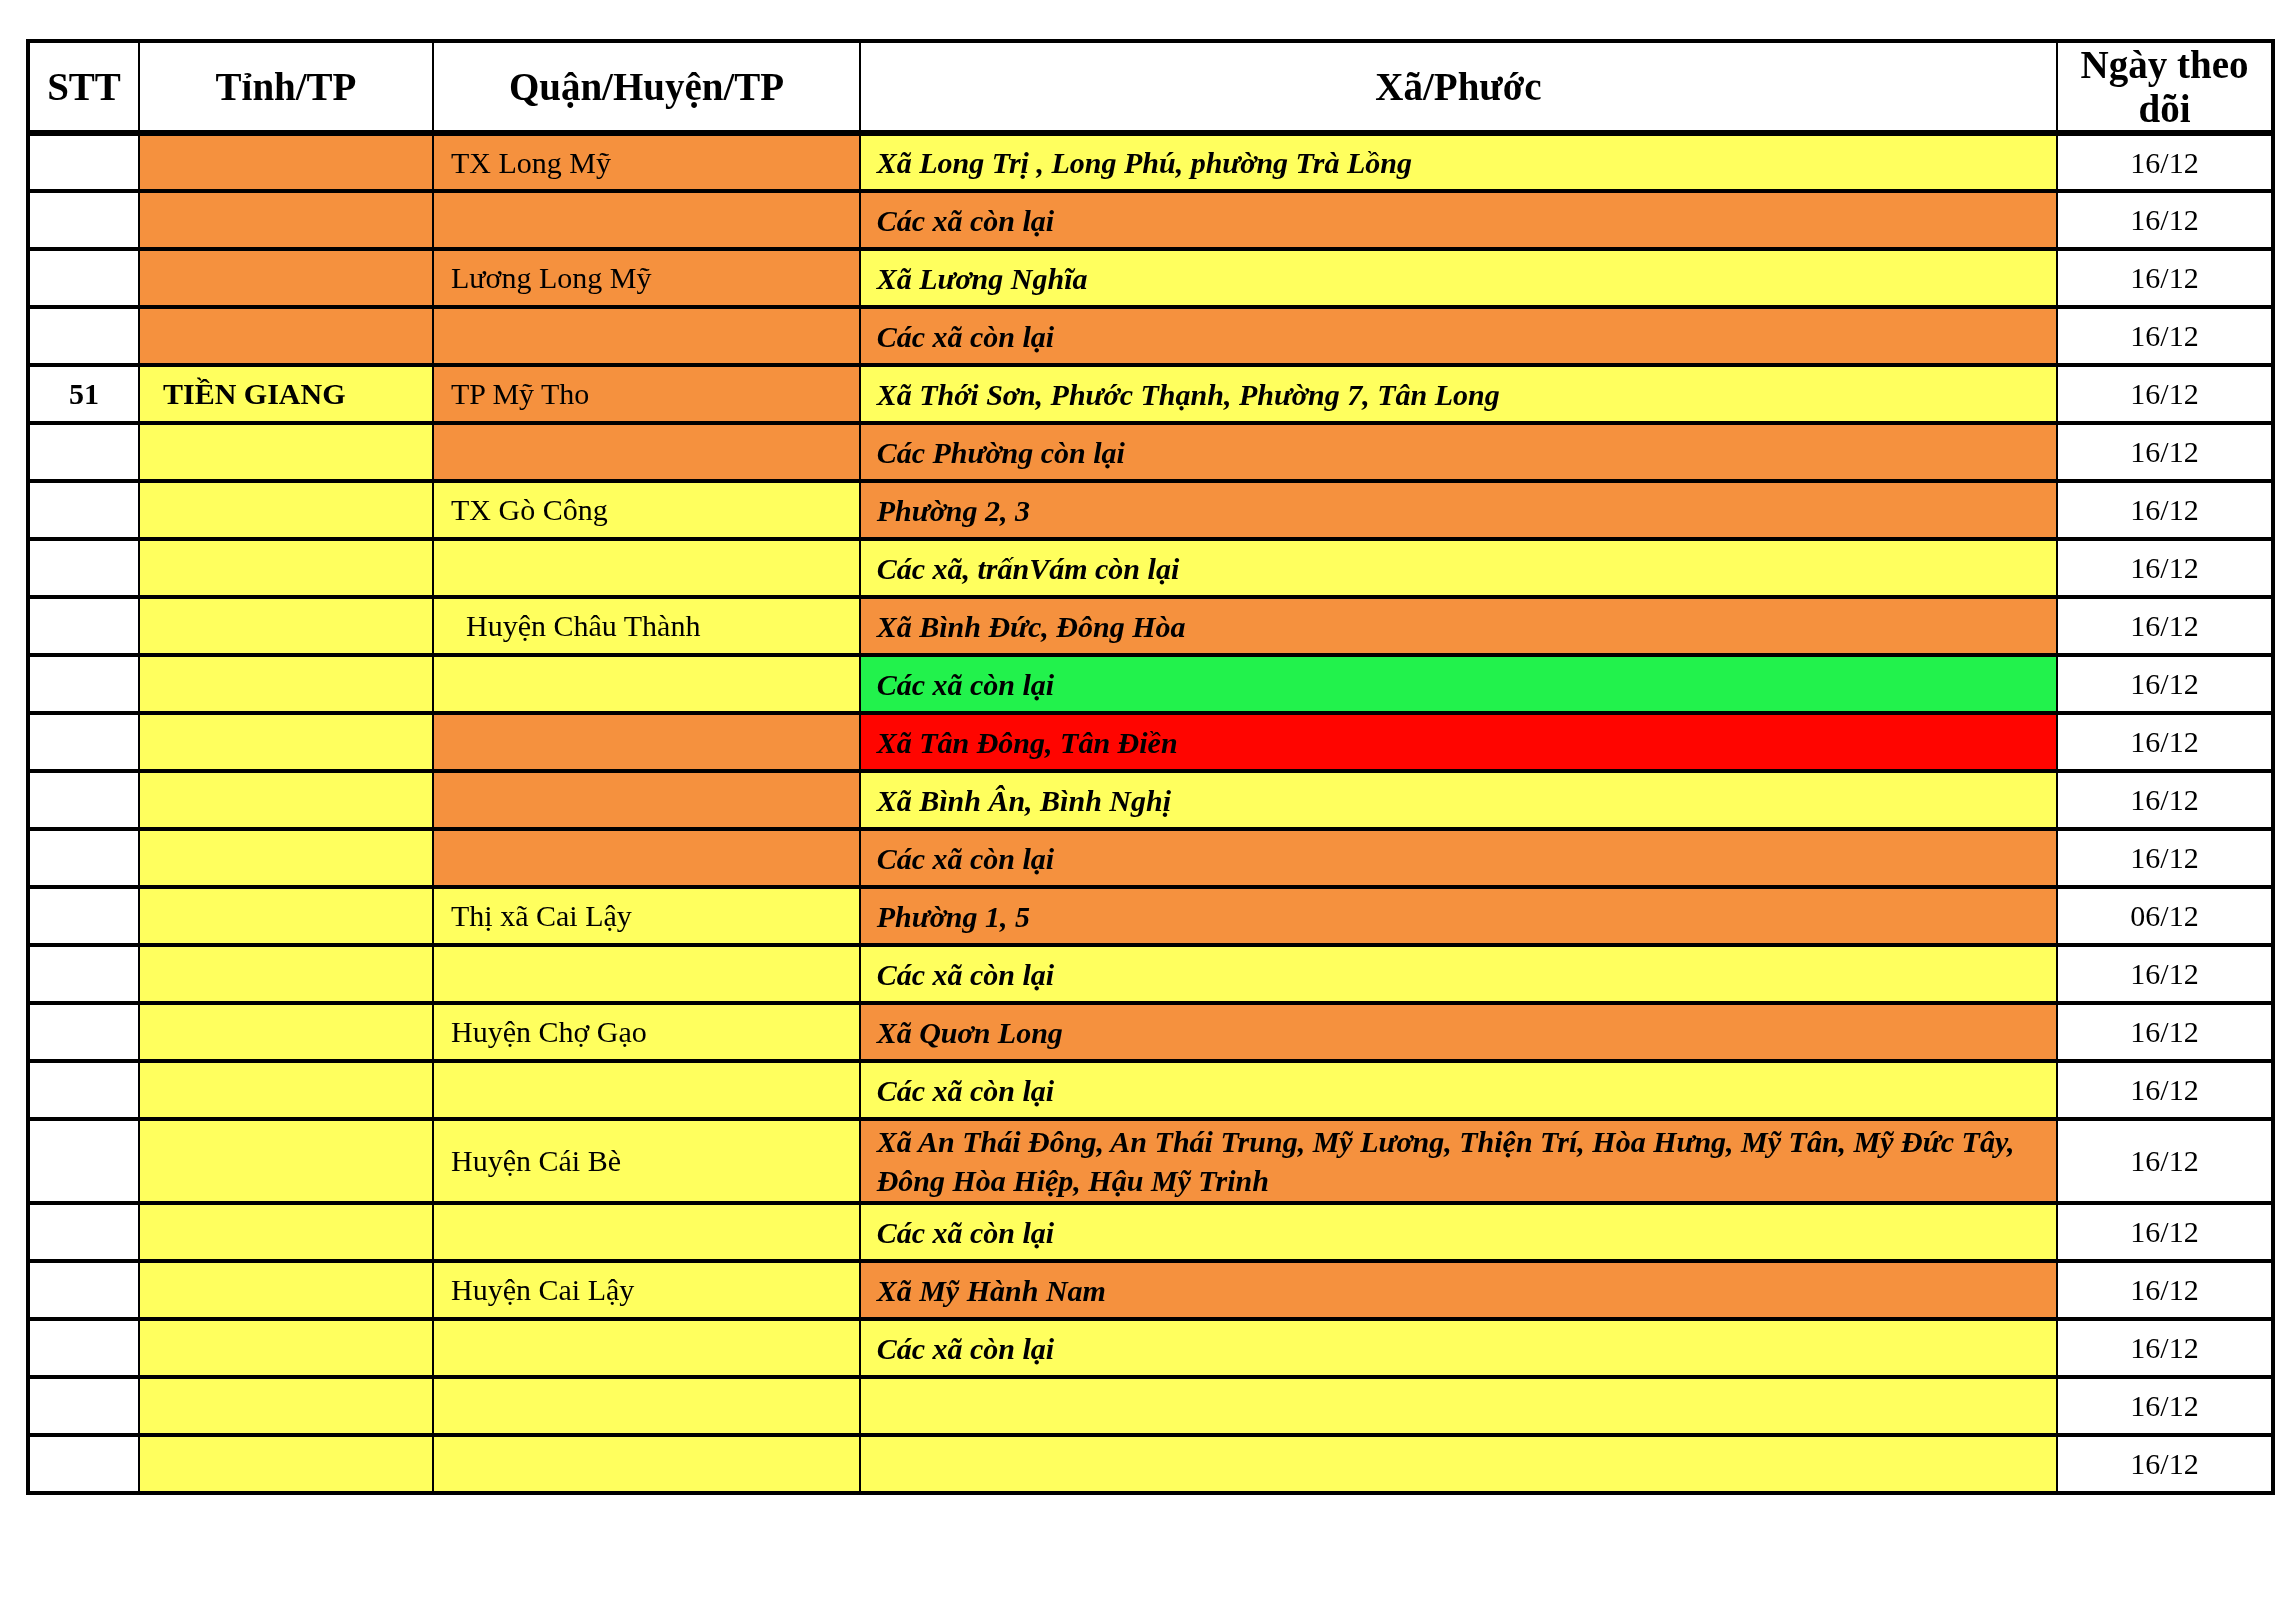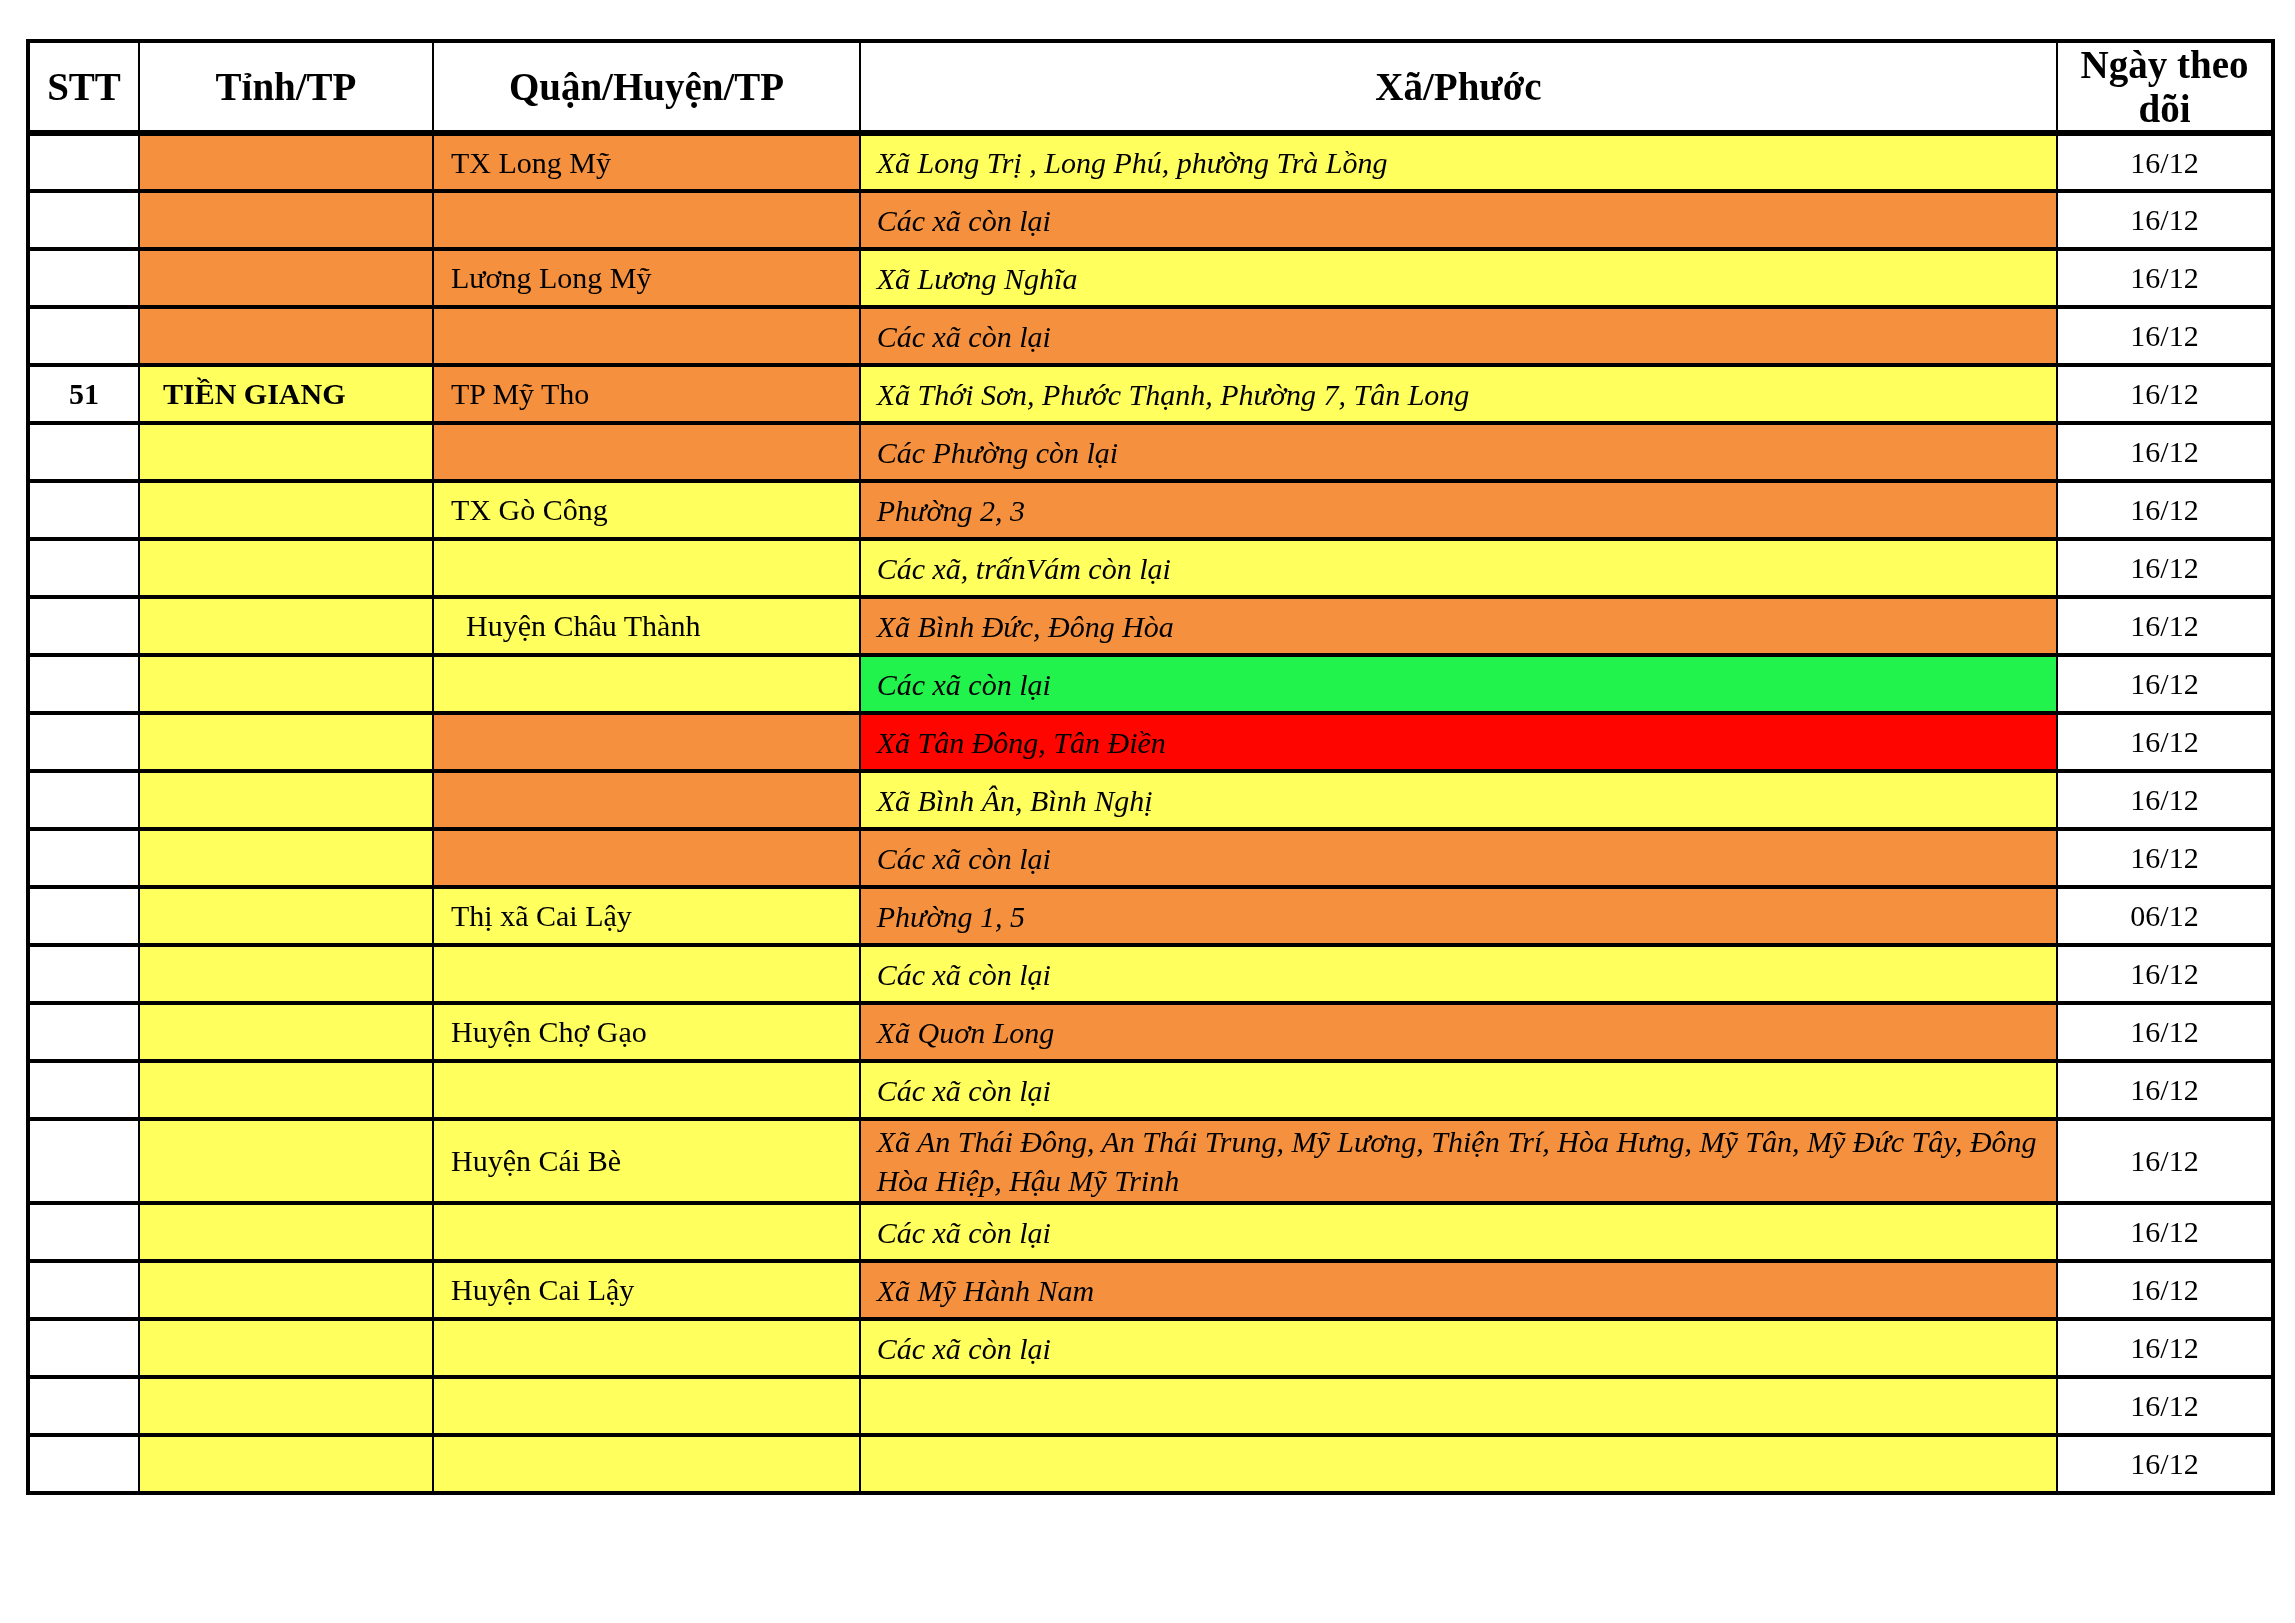--- a/index.html
+++ b/index.html
@@ -49,21 +49,21 @@
     background:#ffffff;
   }
   td.tinh{
     font-weight:bold;
     padding-left:23px;
   }
   td.quan{
     padding-left:17px;
   }
   td.xa{
-    font-weight:normal;
+    font-weight:bold;
     font-style:italic;
     padding-left:15.7px;
     padding-right:15.7px;
     line-height:1.3;
   }
   td.ngay{
     text-align:center;
     background:#ffffff;
   }
 </style>

